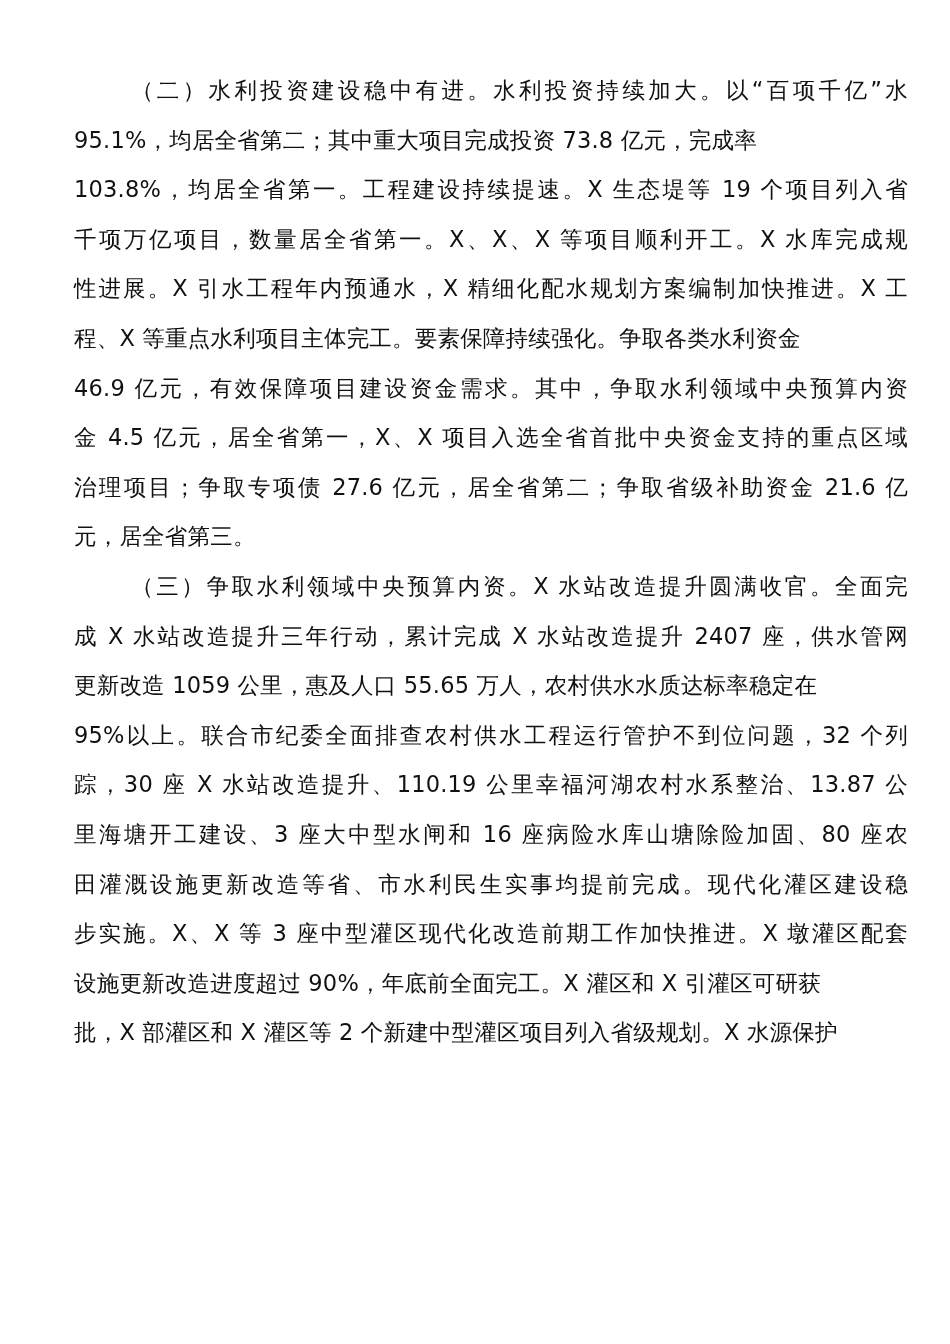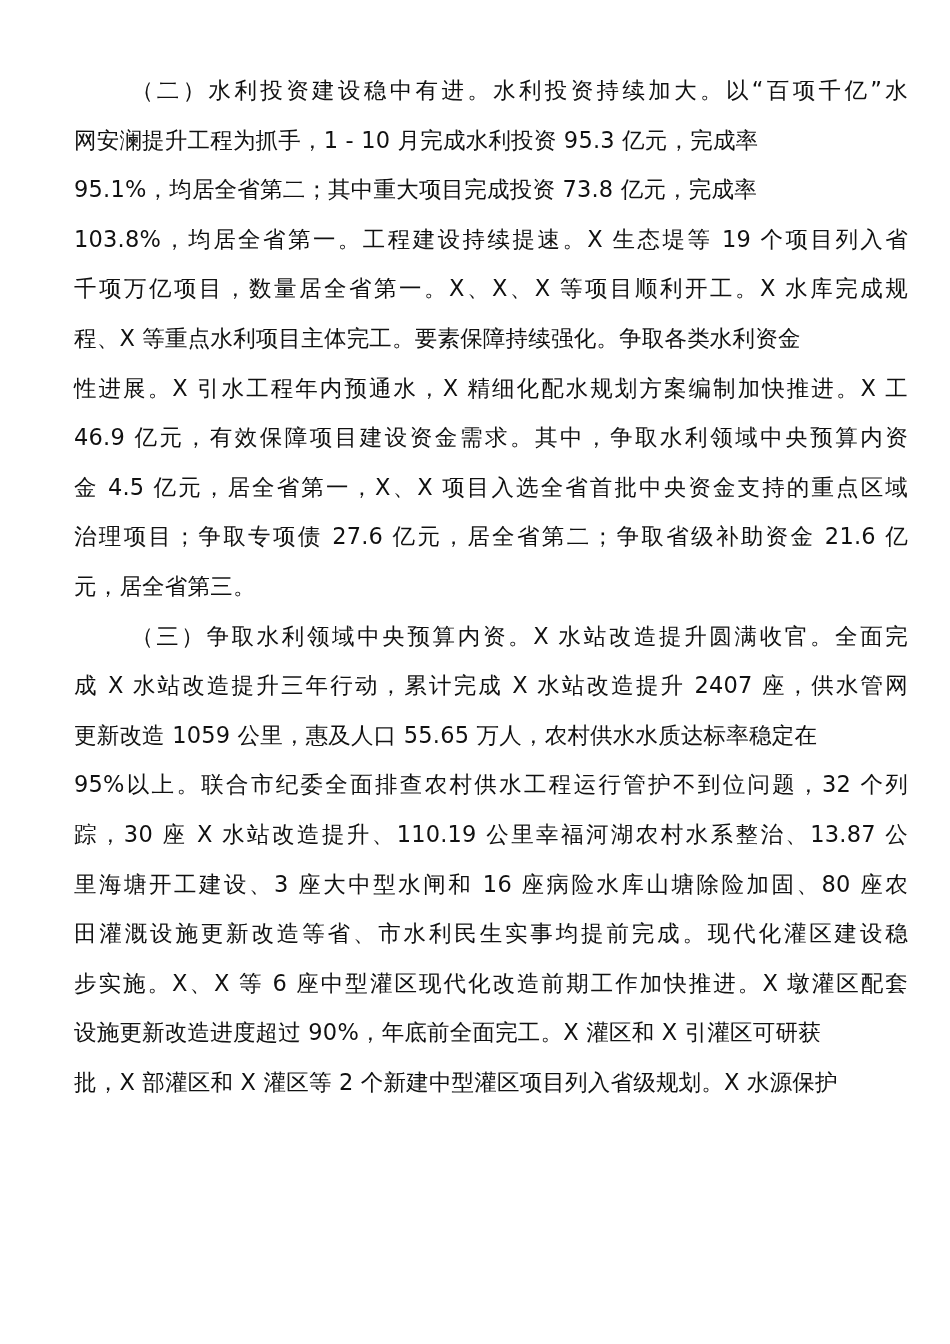--- a/index.html
+++ b/index.html
@@ -45,39 +45,38 @@
     }
   </style>
 </head>
 <body>
 
 <div class="page">
   <div class="content">
 
     <div>
       <div class="line indent justify">（二）水利投资建设稳中有进。水利投资持续加大。以“百项千亿”水</div>
-      <div class="line">网安澜提升工程为抓手，1 - 10 月完成水利投资 95.3 亿元，完成率</div>
       <div class="line">95.1%，均居全省第二；其中重大项目完成投资 73.8 亿元，完成率</div>
       <div class="line justify">103.8%，均居全省第一。工程建设持续提速。X 生态堤等 19 个项目列入省</div>
       <div class="line justify">千项万亿项目，数量居全省第一。X、X、X 等项目顺利开工。X 水库完成规</div>
+      <div class="line justify">性进展。X 引水工程年内预通水，X 精细化配水规划方案编制加快推进。X 工</div>
       <div class="line">程、X 等重点水利项目主体完工。要素保障持续强化。争取各类水利资金</div>
-      <div class="line justify">性进展。X 引水工程年内预通水，X 精细化配水规划方案编制加快推进。X 工</div>
       <div class="line justify">46.9 亿元，有效保障项目建设资金需求。其中，争取水利领域中央预算内资</div>
       <div class="line justify">金 4.5 亿元，居全省第一，X、X 项目入选全省首批中央资金支持的重点区域</div>
       <div class="line justify">治理项目；争取专项债 27.6 亿元，居全省第二；争取省级补助资金 21.6 亿</div>
       <div class="line">元，居全省第三。</div>
     </div>
 
     <div>
       <div class="line indent justify">（三）争取水利领域中央预算内资。X 水站改造提升圆满收官。全面完</div>
       <div class="line justify">成 X 水站改造提升三年行动，累计完成 X 水站改造提升 2407 座，供水管网</div>
       <div class="line">更新改造 1059 公里，惠及人口 55.65 万人，农村供水水质达标率稳定在</div>
       <div class="line justify">95%以上。联合市纪委全面排查农村供水工程运行管护不到位问题，32 个列</div>
       <div class="line justify">踪，30 座 X 水站改造提升、110.19 公里幸福河湖农村水系整治、13.87 公</div>
       <div class="line justify">里海塘开工建设、3 座大中型水闸和 16 座病险水库山塘除险加固、80 座农</div>
       <div class="line justify">田灌溉设施更新改造等省、市水利民生实事均提前完成。现代化灌区建设稳</div>
-      <div class="line justify">步实施。X、X 等 6 座中型灌区现代化改造前期工作加快推进。X 墩灌区配套</div>
+      <div class="line justify">步实施。X、X 等 3 座中型灌区现代化改造前期工作加快推进。X 墩灌区配套</div>
       <div class="line">设施更新改造进度超过 90%，年底前全面完工。X 灌区和 X 引灌区可研获</div>
       <div class="line">批，X 部灌区和 X 灌区等 2 个新建中型灌区项目列入省级规划。X 水源保护</div>
     </div>
 
   </div>
 </div>
 
 </body></html>

